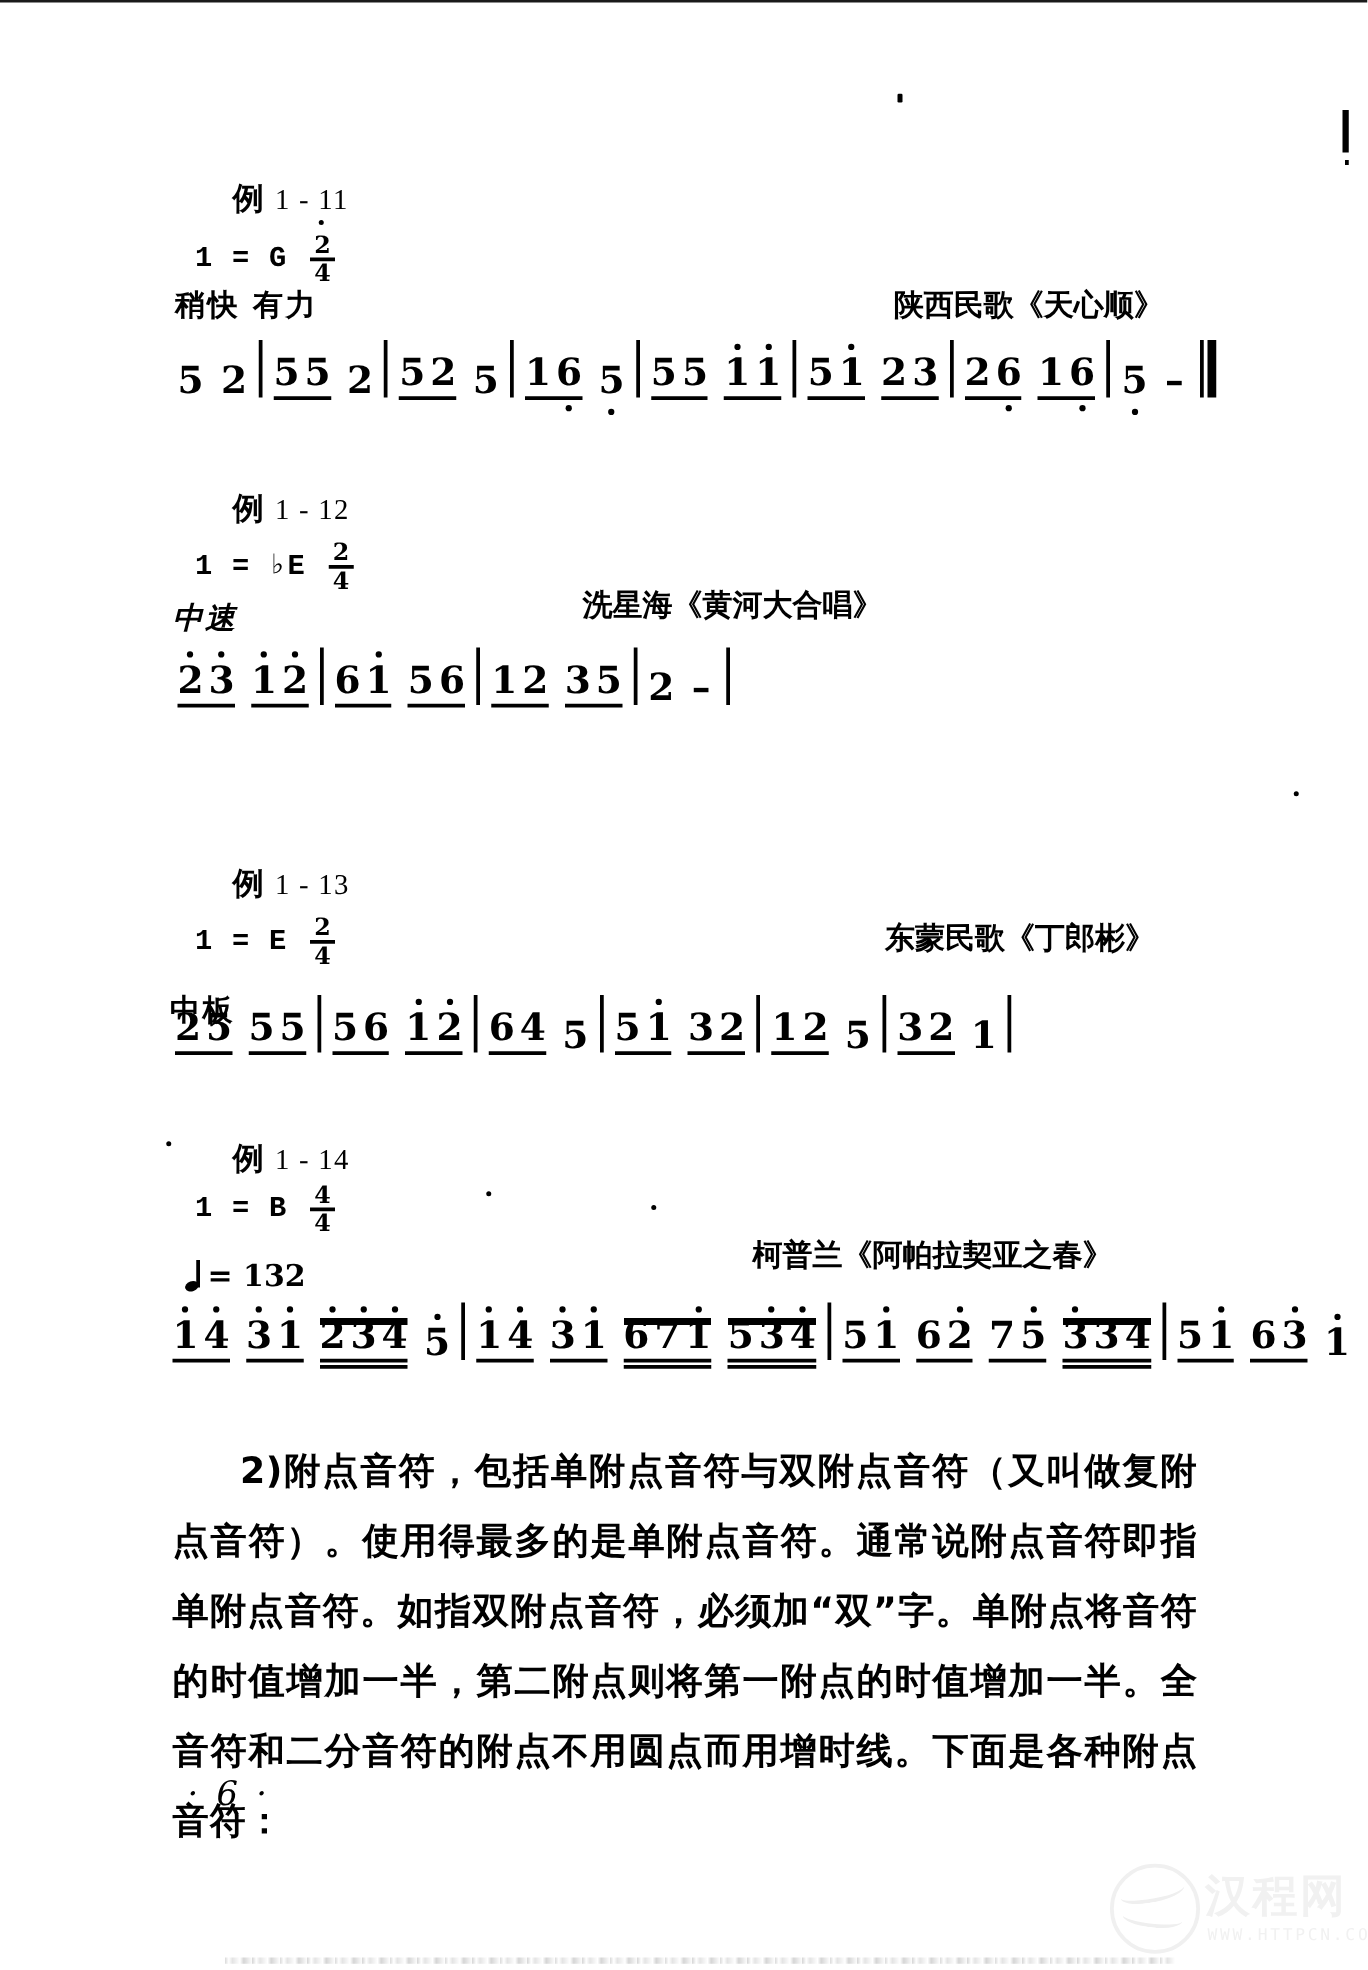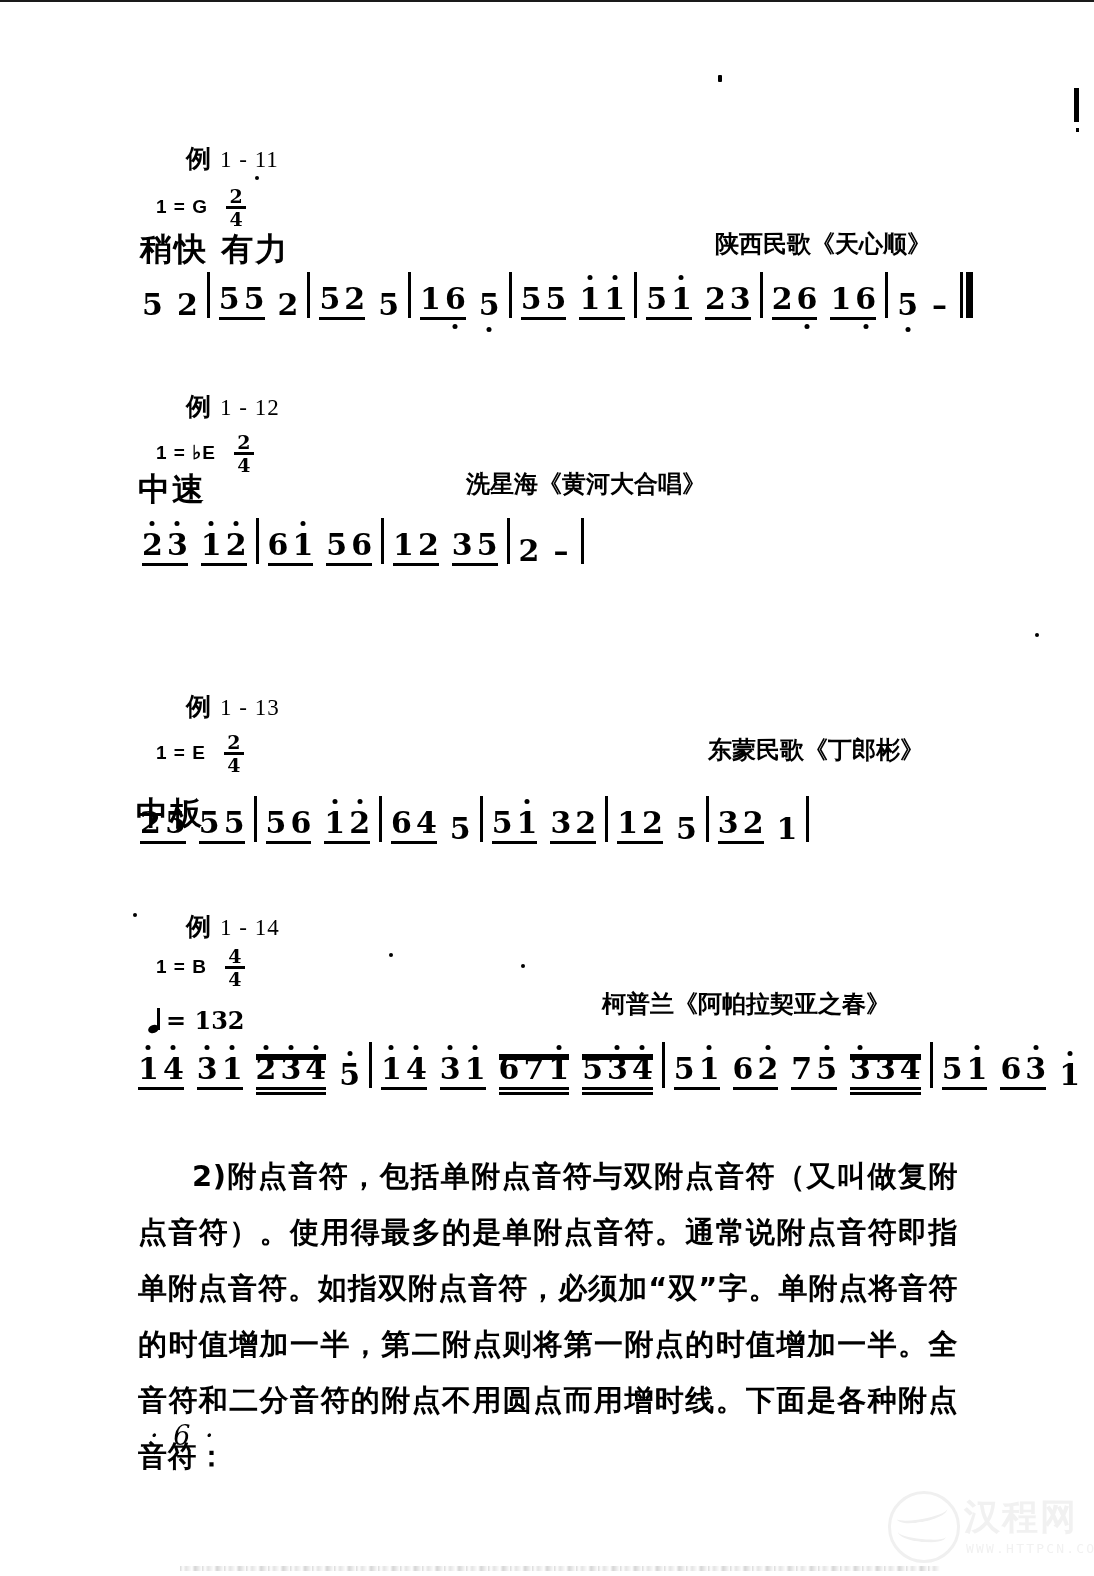--- a/index.html
+++ b/index.html
@@ -57,23 +57,23 @@
     margin-left: 8px;
   }
 
   
   .keyline {
     display: flex;
     align-items: center;
     white-space: nowrap;
   }
   .key {
-    font-family: Liberation Sans, sans-serif;
-    font-weight: bold;
-    font-size: 19px;
+    font-family: Liberation Mono, monospace;
+    font-weight: bold;
+    font-size: 23px;
     letter-spacing: 1px;
   }
   .meter {
     display: inline-flex;
     flex-direction: column;
     align-items: center;
     justify-content: center;
     margin-left: 18px;
     font-family: "DejaVu Serif", "Liberation Serif", serif;
     font-weight: bold;
@@ -86,21 +86,21 @@
     display: block;
     width: 20px;
     height: 3px;
     background: #000;
     margin: 1px 0;
   }
 
   .tempo-cn {
     font-family: "DejaVu Sans", "Liberation Sans", sans-serif;
     font-weight: bold;
-    font-size: 32px;
+    font-size: 24px;
     letter-spacing: 2px;
     white-space: nowrap;
   }
   .tempo-metro {
     font-family: "DejaVu Serif", "Liberation Serif", serif;
     font-weight: bold;
     font-size: 24px;
     white-space: nowrap;
     display: flex;
     align-items: center;
@@ -423,21 +423,21 @@
 
   <div class="keyline" style="position:absolute;left:156px;top:432px;">
     <span class="key">1 = ♭E</span>
     <span class="meter">
       <span>2</span>
       <span class="bar"></span>
       <span>4</span>
     </span>
   </div>
 
-  <div class="tempo-cn" style="position:absolute;left:138px;top:468px;">中速</div>
+  <div class="tempo-cn" style="position:absolute;left:138px;top:478px;font-style:italic;">中速</div>
 
   <div class="source" style="left:466px;top:468px;">洗星海《黄河大合唱》</div>
 
   <div class="staff" style="position:absolute;left:142px;top:518px;">
     <div class="measure">
       <span class="grp beam1">
         <span class="note">2<i class="oct-up"></i></span>
         <span class="note">3<i class="oct-up"></i></span>
       </span>
       <span class="grp beam1">

